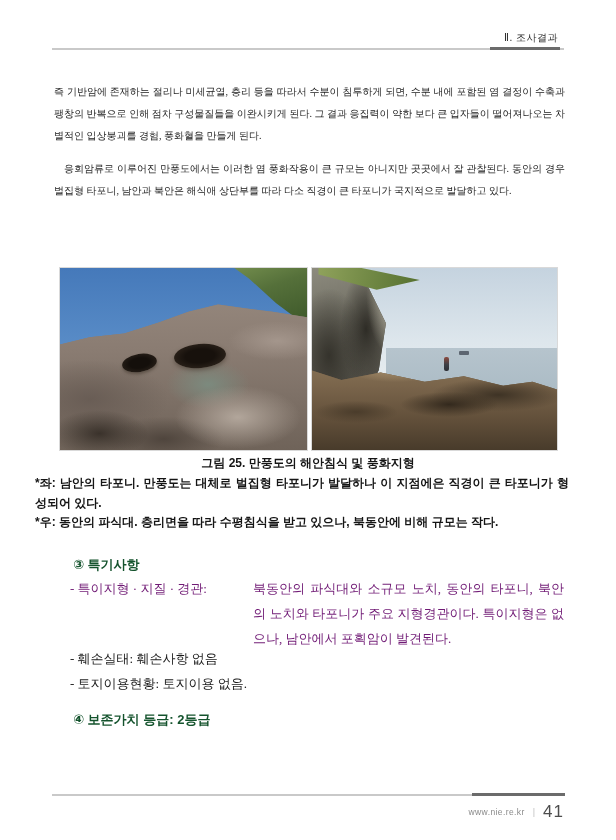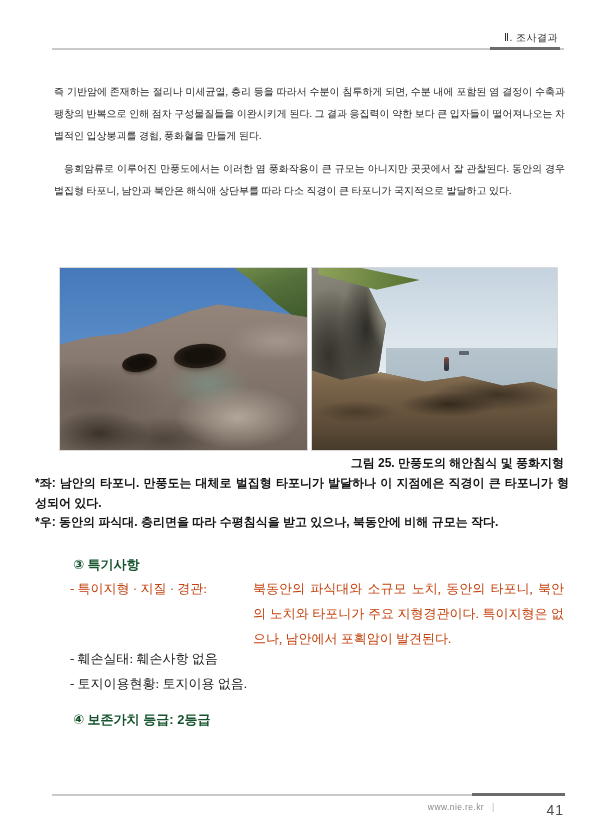--- a/index.html
+++ b/index.html
@@ -71,46 +71,46 @@
           radial-gradient(70px 18px at 56% 52%,#33291d,transparent 70%),
           radial-gradient(90px 22px at 76% 42%,#3e3325,transparent 75%),
           radial-gradient(60px 16px at 18% 60%,#4a3c2b,transparent 70%),
           linear-gradient(180deg,#8d7859 0%,#78634a 35%,#604e39 70%,#483b2b 100%);
         background-color:#6d5a43;}
   .pr-person{left:54%;top:49%;width:5px;height:14px;border-radius:2px;
         background:linear-gradient(180deg,#8c4a3e 0%,#3c3f46 55%,#2d3036 100%);}
   .pr-boat{left:60%;top:45.5%;width:10px;height:4px;border-radius:1px;background:#5d6671;}
 
   
-  .caption{position:absolute;top:455px;left:52px;width:512px;text-align:right;
+  .caption{position:absolute;top:455px;left:52px;width:512px;text-align:center;
         font-family:"Liberation Sans","DejaVu Sans",sans-serif;font-size:12px;font-weight:700;color:#151515;}
   .notes{position:absolute;top:474px;left:35px;width:534px;
         font-family:"Liberation Sans","DejaVu Sans",sans-serif;font-size:12px;font-weight:700;
         line-height:19.5px;color:#151515;text-align:justify;word-break:break-all;}
   .notes p{margin:0;}
 
   
   .sec-heading{position:absolute;left:73px;font-family:"Liberation Sans","DejaVu Sans",sans-serif;
         font-size:13px;font-weight:700;color:#14532d;}
   .s3{top:556px;}
   .s4{top:711px;}
   .special-item{position:absolute;left:70px;top:576px;width:494px;display:grid;
-        grid-template-columns:143px 1fr;font-size:13px;line-height:25px;color:#c2410c;}
+        grid-template-columns:143px 1fr;font-size:13px;line-height:25px;color:#701a75;}
   .si-text{text-align:justify;word-break:break-all;margin-left:40px;}
   .list-line{position:absolute;left:70px;margin:0;font-size:13px;line-height:22px;color:#1b1b1b;}
   .l2{top:648px;}
   .l3{top:673px;}
   .s4body{top:734px;line-height:23px;text-indent:1em;}
 
   
-  .footer-text{position:absolute;top:802px;right:52px;display:flex;align-items:flex-start;gap:8px;
+  .footer-text{position:absolute;top:802px;right:52px;display:flex;align-items:center;gap:8px;
         font-family:"Liberation Sans","DejaVu Sans",sans-serif;}
   .site{font-size:8.5px;color:#8a8a8a;letter-spacing:.4px;}
   .sep{font-size:9px;color:#c0c0c0;}
-  .pageno{font-size:14px;color:#4d4d4d;letter-spacing:1px;margin-left:44px;}
+  .pageno{font-size:17px;color:#4d4d4d;letter-spacing:1px;}
 </style>
 </head>
 <body>
 
 <div class="page">
 
   <span class="header-title">Ⅱ. 조사결과</span>
   <div class="rule rule-header">
     <div class="rule-accent"></div>
   </div>

